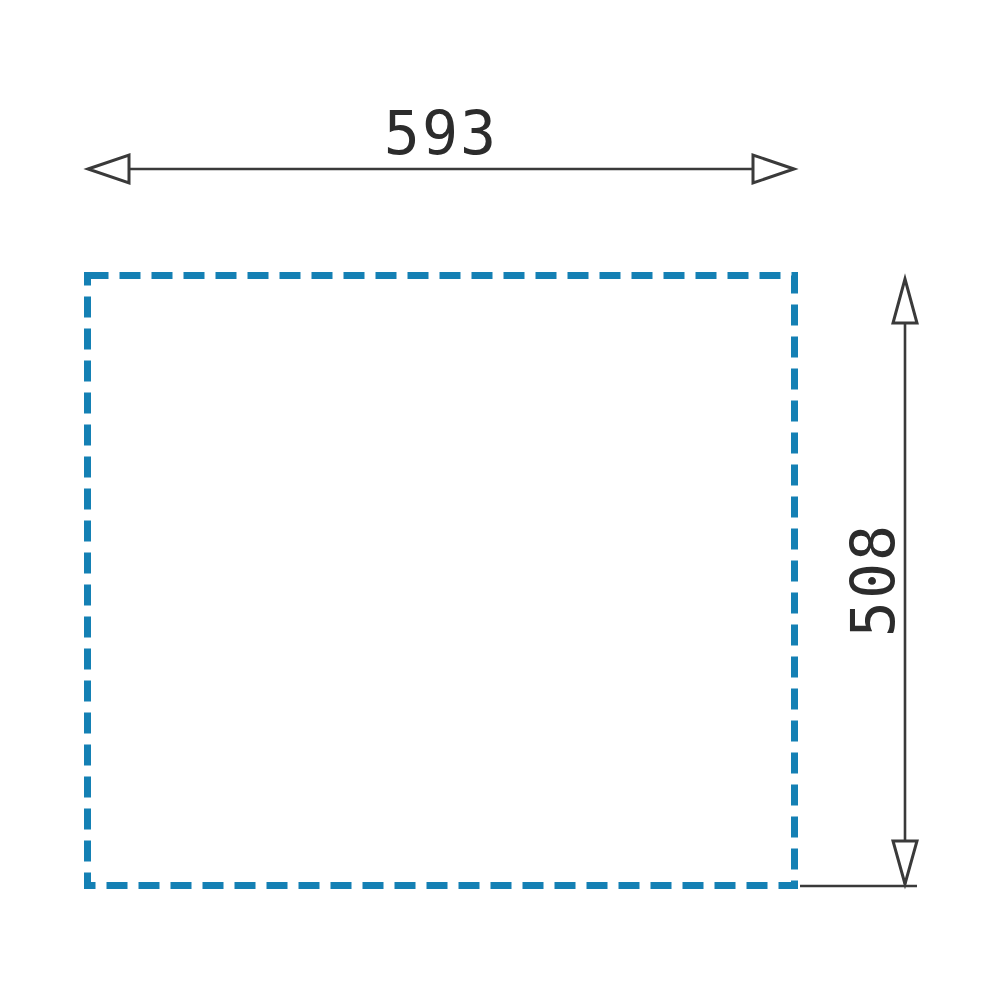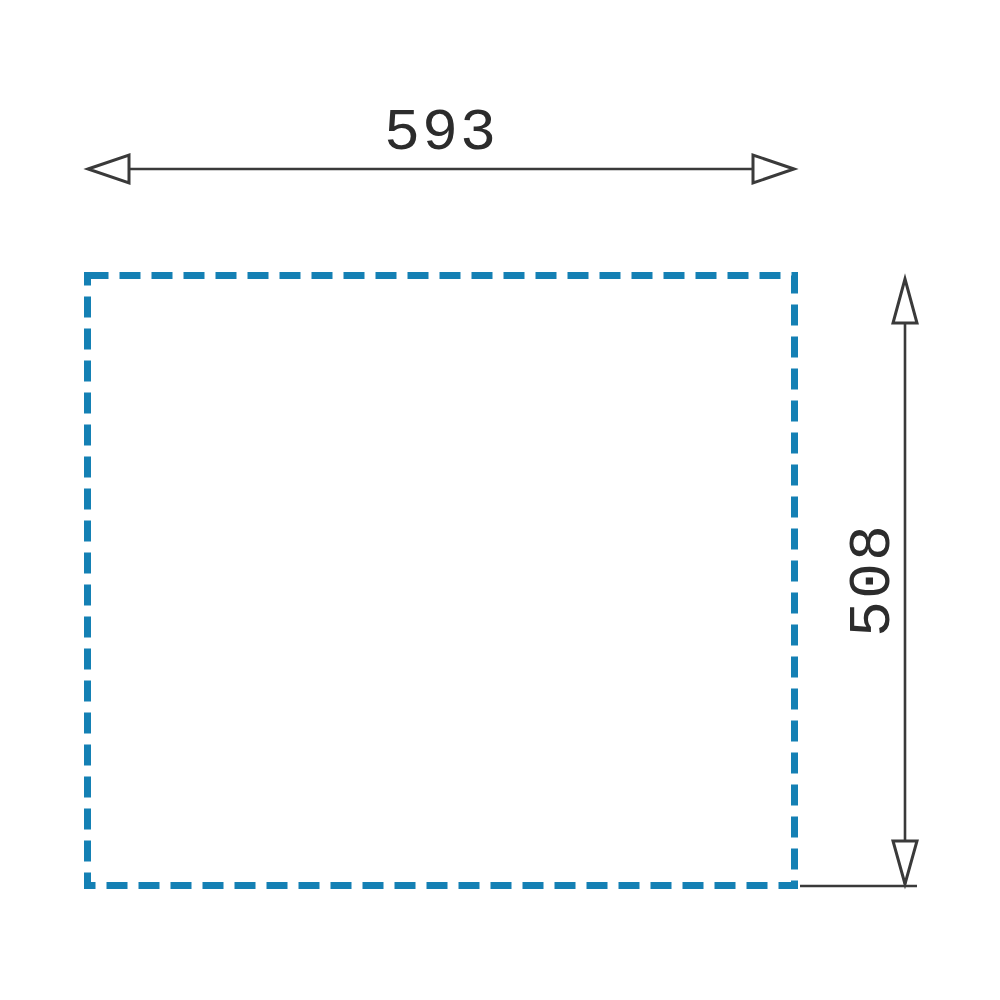--- a/index.html
+++ b/index.html
@@ -7,21 +7,20 @@
     padding: 0;
     background: #ffffff;
     font-family: "DejaVu Sans Mono", "Liberation Mono", monospace;
   }
   .canvas {
     position: relative;
     width: 1000px;
     height: 1000px;
     background: var(--background, #ffffff);
     overflow: hidden;
-    font-family: Liberation Mono, monospace;
   }
   .diagram-svg {
     position: absolute;
     left: 0;
     top: 0;
     width: 1000px;
     height: 1000px;
   }
   .cutout-outline {
     fill: none;

